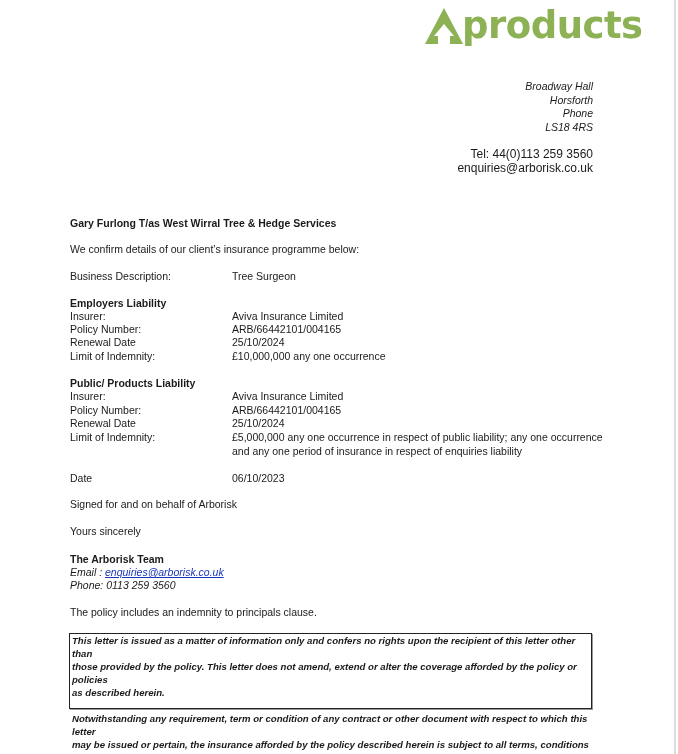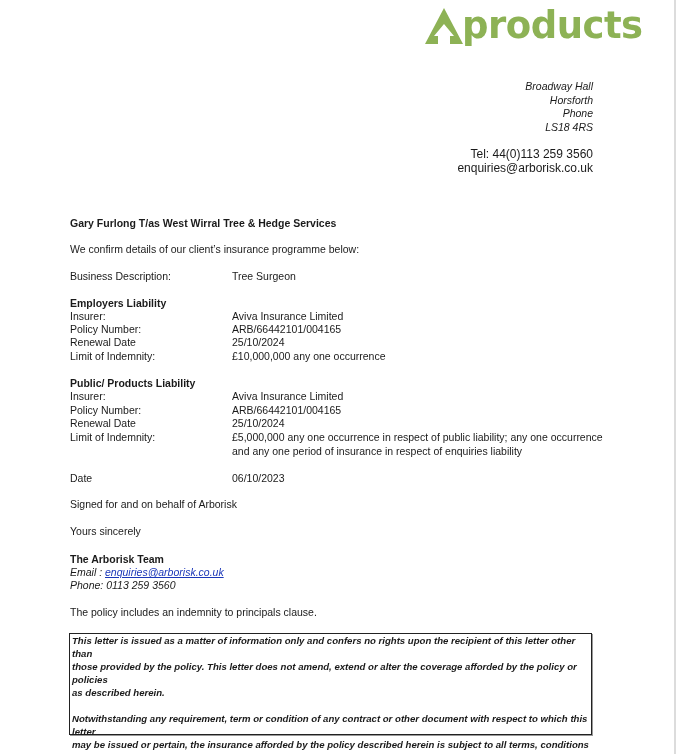--- a/index.html
+++ b/index.html
@@ -16,21 +16,21 @@
   .logo-tagline { position: absolute; left: 2px; top: 43px; font-family: "Liberation Sans", sans-serif; font-weight: bold; font-size: 10.6px; color: #333333; white-space: nowrap; }
   .address { position: absolute; right: 85px; top: 80px; text-align: right; font-size: 10.5px; line-height: 13.5px; }
   .address div { white-space: nowrap; font-style: italic; }
   .contact { position: absolute; right: 85px; top: 148px; text-align: right; font-size: 12px; line-height: 13.5px; }
   .txt { position: absolute; font-size: 10.5px; line-height: 13.5px; white-space: nowrap; }
   .bold { font-weight: bold; }
   .ital { font-style: italic; }
   .lbl { left: 70px; text-align: center; }
   .val { left: 232px; }
   a.link { color: #1a36b8; text-decoration: underline; }
-  .disclaimer { position: absolute; left: 69px; top: 633px; width: 523px; height: 102px; border: 1.5px solid #222; box-shadow: 1px 1px 0 #999; font-size: 9.6px; line-height: 13px; font-style: italic; font-weight: bold; box-sizing: border-box; padding: 0 2px; }
+  .disclaimer { position: absolute; left: 69px; top: 633px; width: 523px; height: 76px; border: 1.5px solid #222; box-shadow: 1px 1px 0 #999; font-size: 9.6px; line-height: 13px; font-style: italic; font-weight: bold; box-sizing: border-box; padding: 0 2px; }
   .disclaimer p { margin: 0; }
   .disclaimer p + p { margin-top: 13px; }
 </style>
 </head>
 <body>
 
 <div class="page-edge"></div>
 
 <div class="logo">
   <div class="logo-word">

